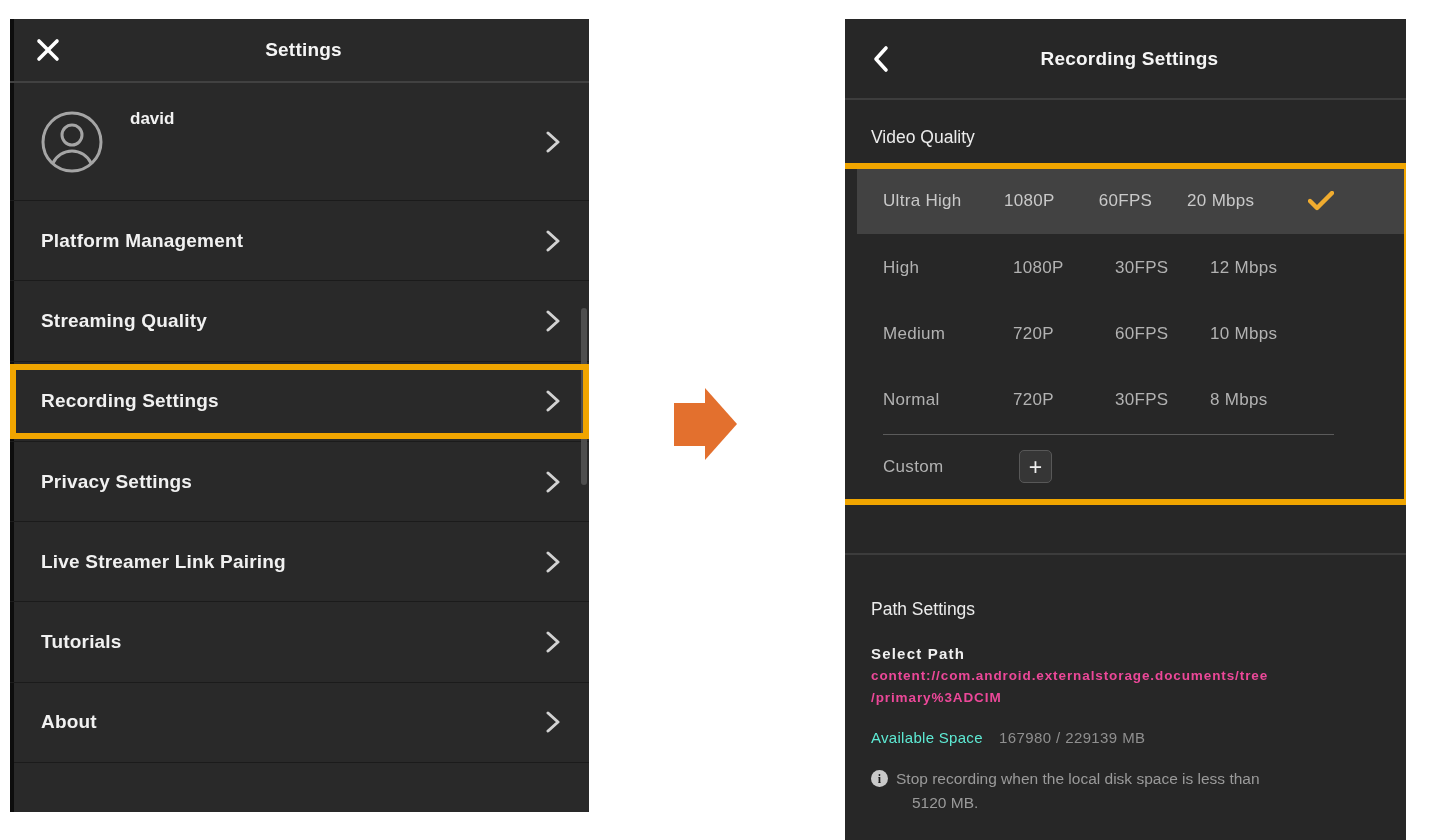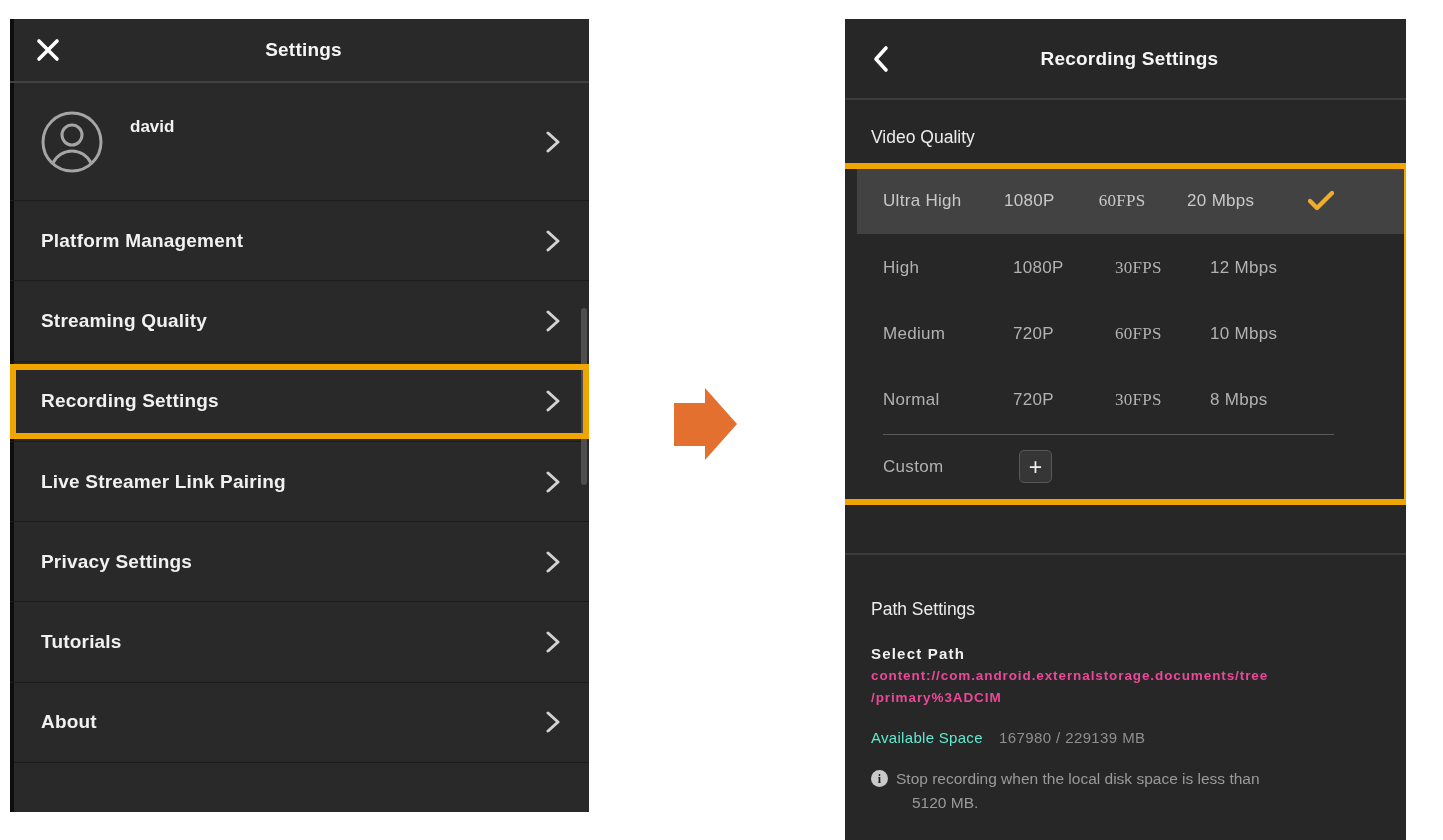--- a/index.html
+++ b/index.html
@@ -20,41 +20,41 @@
   .hdr-title { position:absolute; left:8px; right:0; text-align:center;
                color:#f5f5f5; font-weight:bold; font-size:19px; letter-spacing:.2px; }
   .icon-btn { position:relative; z-index:2; display:flex; align-items:center; justify-content:center;
               width:44px; height:44px; cursor:pointer; }
   .hdr-left  .icon-btn { margin-left:16px; }
   .hdr-right .icon-btn { margin-left:14px; }
 
   
   .profile-row { height:117px; display:flex; align-items:center; padding:0 29px 0 30px; }
   .profile-name { color:#f2f2f2; font-weight:bold; font-size:17px; margin-left:26px;
-                  align-self:flex-start; margin-top:34px; }
+                  align-self:flex-start; margin-top:26px; }
   .profile-row .chev { margin-left:auto; }
   .menu-row { position:relative; height:80.3px; display:flex; align-items:center;
               padding:0 29px 0 31px; border-top:1px solid #1b1b1b; cursor:pointer;gap:38px; }
   .menu-row .label { color:#f1f1f1; font-weight:bold; font-size:19px; letter-spacing:.2px; }
   .menu-row .chev { margin-left:auto; }
   .menu-end-sep { border-top:1px solid #1b1b1b; }
   .hl-frame { position:absolute; inset:2px 0; border:6px solid #f0a500; pointer-events:none; z-index:3; }
   .scrollbar { position:absolute; right:2px; top:289px; width:6px; height:177px;
                border-radius:3px; background:#4e4e4e; z-index:1; }
 
   
   .section-label { color:#ececec; font-size:17.5px; }
   .vq-label-wrap { height:68px; display:flex; align-items:center; padding:6px 0 0 26px; }
   .vq-table { position:relative;margin-left:12px; }
   .vq-row { position:relative; height:66.4px; display:flex; align-items:center;
             padding-left:26px; cursor:pointer; }
   .vq-row.selected { background:#424242; }
   .vq-row .cell { color:#b2b2b2; font-size:17px; letter-spacing:.3px; }
   .vq-row.selected .cell { color:#c9c9c9; }
-  .c-name { width:130px; } .c-res { width:102px; } .c-fps { width:95px;font-family:Liberation Serif, serif; } .c-rate { width:130px; }
+  .c-name { width:130px; } .c-res { width:102px; } .c-fps { width:95px; } .c-rate { width:130px; }
   .check { margin-left:auto; margin-right:72px; display:flex; align-items:center; }
   .custom-sep { position:absolute; left:26px; top:265.6px; width:451px; height:1px;
                 background:#6e6e6e; opacity:.75; }
   .plus-btn { width:33px; height:33px; margin-left:6px; background:#363636;
               border:1.5px solid #585858; border-radius:5px; color:#efefef;
               font-size:23px; line-height:28px; text-align:center; cursor:pointer; }
   .hl-frame-right { position:absolute; left:-12px; top:144px; width:577px; height:342px;
                     border:6px solid #f0a500; pointer-events:none; z-index:6; }
 
   .bottom-sep { position:absolute; left:0; top:534px; width:100%; height:2px; background:#3c3c3c; }
@@ -132,29 +132,29 @@
     <div class="menu-row">
       <span class="label">Recording Settings</span>
       <span class="chev">
         <svg width="14" height="24" viewBox="0 0 14 24">
             <polyline points="2,3 12,12 2,21" fill="none" stroke="#d2d2d2" stroke-width="3" stroke-linecap="round" stroke-linejoin="round"></polyline>
           </svg>
       </span>
       <div class="hl-frame"></div>
     </div>
     <div class="menu-row">
+      <span class="label">Privacy Settings</span>
+      <span class="chev">
+        <svg width="14" height="24" viewBox="0 0 14 24">
+            <polyline points="2,3 12,12 2,21" fill="none" stroke="#d2d2d2" stroke-width="3" stroke-linecap="round" stroke-linejoin="round"></polyline>
+          </svg>
+      </span>
+    </div>
+    <div class="menu-row">
       <span class="label">Live Streamer Link Pairing</span>
-      <span class="chev">
-        <svg width="14" height="24" viewBox="0 0 14 24">
-            <polyline points="2,3 12,12 2,21" fill="none" stroke="#d2d2d2" stroke-width="3" stroke-linecap="round" stroke-linejoin="round"></polyline>
-          </svg>
-      </span>
-    </div>
-    <div class="menu-row">
-      <span class="label">Privacy Settings</span>
       <span class="chev">
         <svg width="14" height="24" viewBox="0 0 14 24">
             <polyline points="2,3 12,12 2,21" fill="none" stroke="#d2d2d2" stroke-width="3" stroke-linecap="round" stroke-linejoin="round"></polyline>
           </svg>
       </span>
     </div>
     <div class="menu-row">
       <span class="label">Tutorials</span>
       <span class="chev">
         <svg width="14" height="24" viewBox="0 0 14 24">

